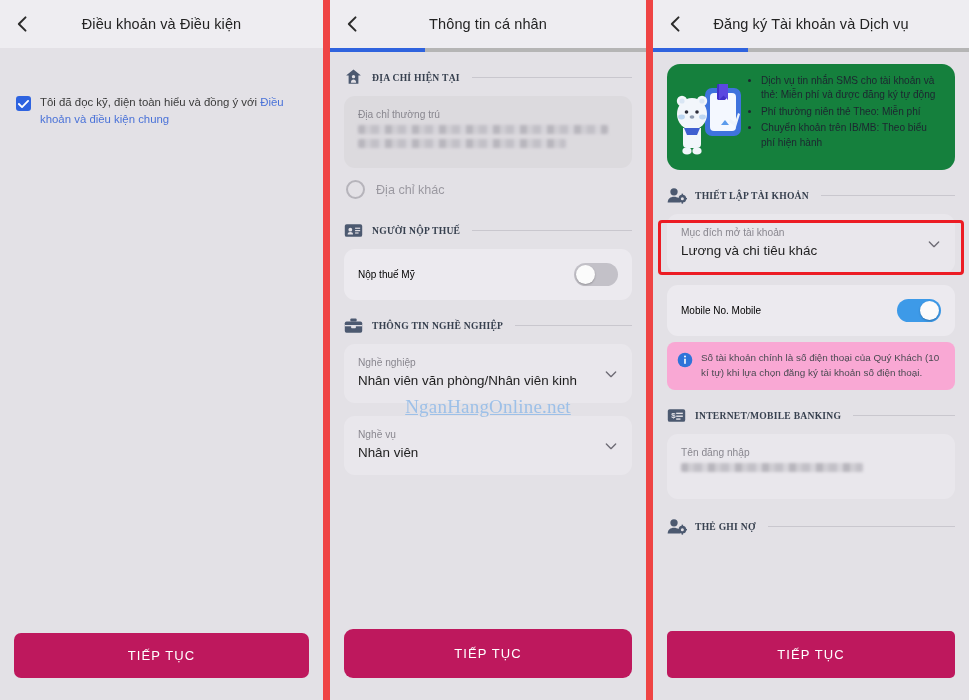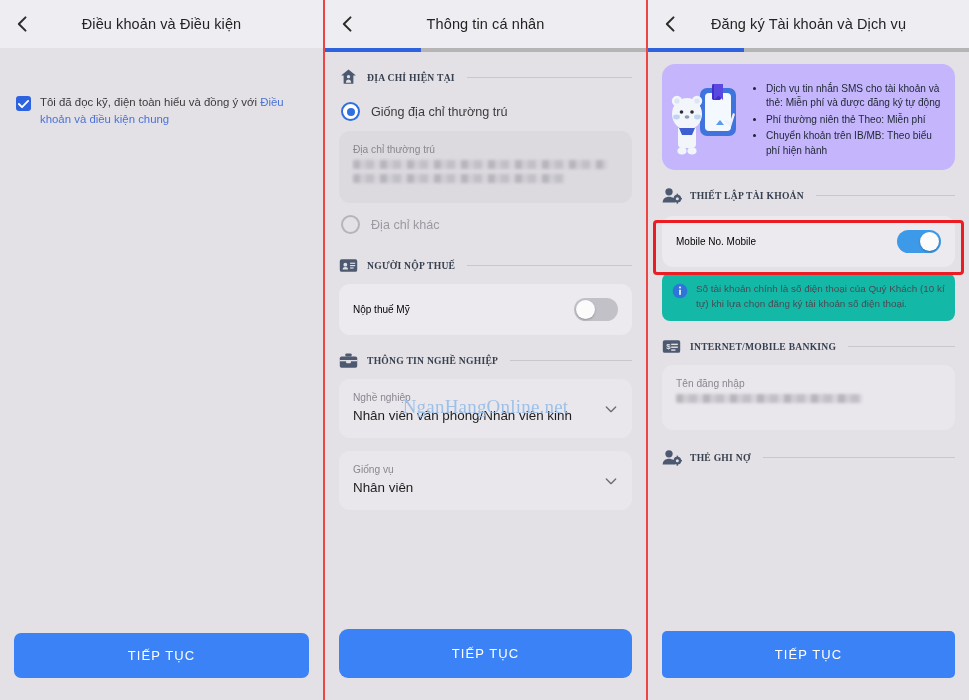--- a/index.html
+++ b/index.html
@@ -22,21 +22,21 @@
   .panel {
     position: relative;
     width: 323px;
     height: 700px;
     background: #e3e1e6;
     display: flex;
     flex-direction: column;
     overflow: hidden;
     box-sizing: border-box;
   }
-  .panel + .panel { border-left: 2px solid #ef4444; }
+  .panel + .panel { border-left: 7px solid #ef4444; }
 
   
   .hdr {
     position: relative;
     height: 48px;
     flex: 0 0 48px;
     background: #eeedf1;
     display: flex;
     align-items: center;
     padding: 0 10px;
@@ -86,21 +86,21 @@
   }
   .footer {
     flex: 0 0 auto;
     padding: 10px 14px 22px;
     box-sizing: border-box;
   }
   .cta {
     display: block;
     width: 100%;
     border: none;
-    background: #3b82f6;
+    background: #be185d;
     color: #ffffff;
     font-size: 13px;
     letter-spacing: 1.1px;
     font-family: "Liberation Sans", sans-serif;
     border-radius: 7px;
     padding: 15px 0;
     text-align: center;
     cursor: pointer;
   }
   .p2 .cta { border-radius: 9px; padding: 17px 0; }
@@ -259,44 +259,44 @@
     width: 19px; height: 19px;
     border-radius: 50%;
     background: #fbfbfb;
     box-shadow: 0 1px 2px rgba(0,0,0,.25);
   }
   .sw.on { background: #3d9ae8; }
   .sw.on .knob { left: 23px; }
 
   
   .promo {
-    background: #c4b5fd;
+    background: #15803d;
     border-radius: 13px;
     margin-top: 12px;
     padding: 10px 12px 10px 6px;
     display: flex;
-    align-items: flex-end;
-    gap: 12px;
+    align-items: flex-start;
+    gap: 2px;
     box-sizing: border-box;
   }
   .mascot { flex: 0 0 72px; height: 86px; }
   .promo ul {
     margin: 0;
     padding-left: 14px;
     flex: 1;
   }
   .promo li {
     font-size: 10.1px;
     line-height: 14.4px;
     color: #1d2530;
     margin-bottom: 2px;
   }
 
   .note {
-    background: #14b8a6;
+    background: #f9a8d4;
     border-radius: 8px;
     margin: 2px 0 4px;
     padding: 9px 10px 10px;
     display: flex;
     gap: 8px;
     box-sizing: border-box;
   }
   .note-ico { flex: 0 0 16px; margin-top: 1px; }
   .note-text { font-size: 9.9px; line-height: 14.5px; color: #4a4a52; }
 
@@ -314,20 +314,21 @@
   
   .wm {
     position: absolute;
     left: 0; right: 0;
     text-align: center;
     font-family: "Liberation Serif", serif;
     font-size: 19px;
     color: #9dc0e8;
     letter-spacing: .2px;
     pointer-events: none;
+    text-decoration: underline;
   }
 </style>
 </head>
 <body>
 
 <div class="screens">
 
   <div class="panel p1">
     <div class="hdr">
       <span class="back-icon">
@@ -375,24 +376,20 @@
           <svg width="19" height="18" viewBox="0 0 24 24" fill="#4c5970">
               <path d="M12 2 2.5 9.6V10h3v11h13V10h3v-.4L12 2z"></path>
               <circle cx="12" cy="11.6" r="2.2" fill="#e3e1e6"></circle>
               <path d="M8.6 18.4c0-2 1.6-3.2 3.4-3.2s3.4 1.2 3.4 3.2v1.2H8.6z" fill="#e3e1e6"></path>
             </svg>
         </span>
         <span class="sec-label">ĐỊA CHỈ HIỆN TẠI</span>
         <span class="sec-rule"></span>
       </div>
 
-      <div class="radio-row">
-        <span class="radio on"></span>
-        <span class="radio-label">Giống địa chỉ thường trú</span>
-      </div>
 
       <div class="card">
         <div class="card-label">Địa chỉ thường trú</div>
         <div class="redact r1"></div>
         <div class="redact r3"></div>
       </div>
 
       <div class="radio-row">
         <span class="radio off"></span>
         <span class="radio-label muted">Địa chỉ khác</span>
@@ -437,21 +434,21 @@
         <div class="card-label">Nghề nghiệp</div>
         <div class="card-value">Nhân viên văn phòng/Nhân viên kinh</div>
         <span class="chev">
           <svg width="16" height="16" viewBox="0 0 24 24" fill="none" stroke="currentColor" stroke-width="2" stroke-linecap="round" stroke-linejoin="round">
               <polyline points="5 9 12 16 19 9"></polyline>
             </svg>
         </span>
       </div>
 
       <div class="card lite" style="margin-top:13px">
-        <div class="card-label">Giống vụ</div>
+        <div class="card-label">Nghề vụ</div>
         <div class="card-value">Nhân viên</div>
         <span class="chev">
           <svg width="16" height="16" viewBox="0 0 24 24" fill="none" stroke="currentColor" stroke-width="2" stroke-linecap="round" stroke-linejoin="round">
               <polyline points="5 9 12 16 19 9"></polyline>
             </svg>
         </span>
       </div>
 
       <div class="wm" style="top:344px">NganHangOnline.net</div>
     </div>
@@ -518,20 +515,29 @@
               <rect x="17.5" y="7.8" width="1.8" height="3"></rect>
               <rect x="17.5" y="16.8" width="1.8" height="3"></rect>
               <rect x="12.4" y="12.9" width="3" height="1.8"></rect>
               <rect x="21.4" y="12.9" width="3" height="1.8"></rect>
             </svg>
         </span>
         <span class="sec-label">THIẾT LẬP TÀI KHOẢN</span>
         <span class="sec-rule"></span>
       </div>
 
+      <div class="card lite">
+        <div class="card-label">Mục đích mở tài khoản</div>
+        <div class="card-value">Lương và chi tiêu khác</div>
+        <span class="chev">
+          <svg width="16" height="16" viewBox="0 0 24 24" fill="none" stroke="currentColor" stroke-width="2" stroke-linecap="round" stroke-linejoin="round">
+              <polyline points="5 9 12 16 19 9"></polyline>
+            </svg>
+        </span>
+      </div>
 
       <div class="row-card" style="margin-top:12px">
         <span class="row-label">Mobile No. Mobile</span>
         <span class="sw on">
             <span class="knob"></span>
           </span>
       </div>
 
       <div class="hl" style="top:168px;height:55px"></div>
 

